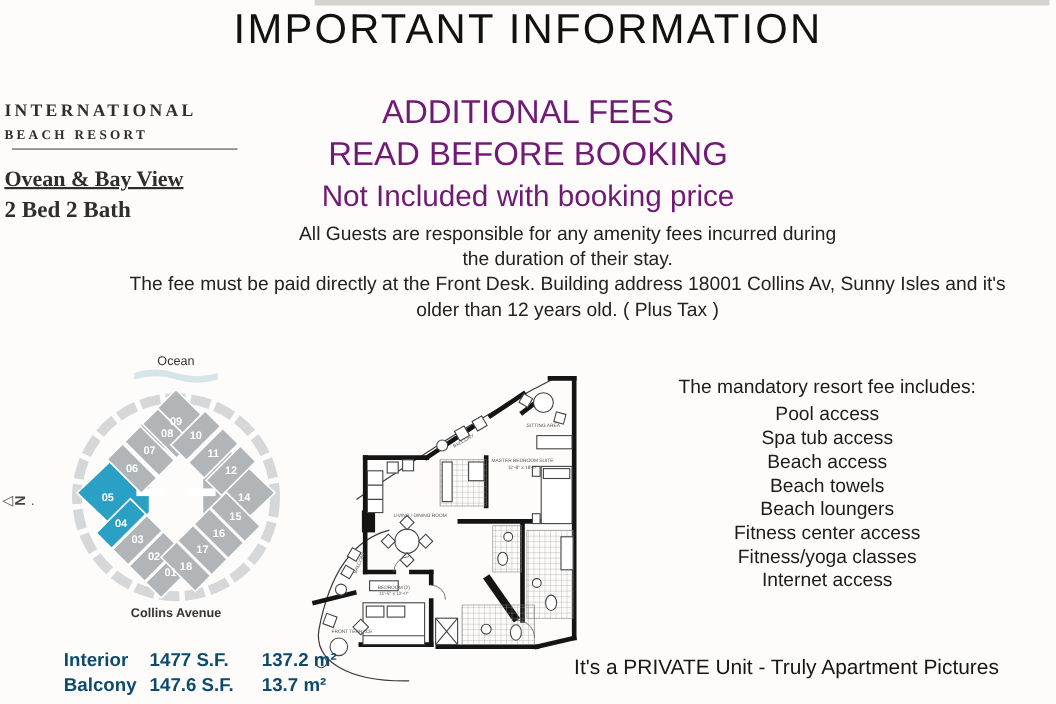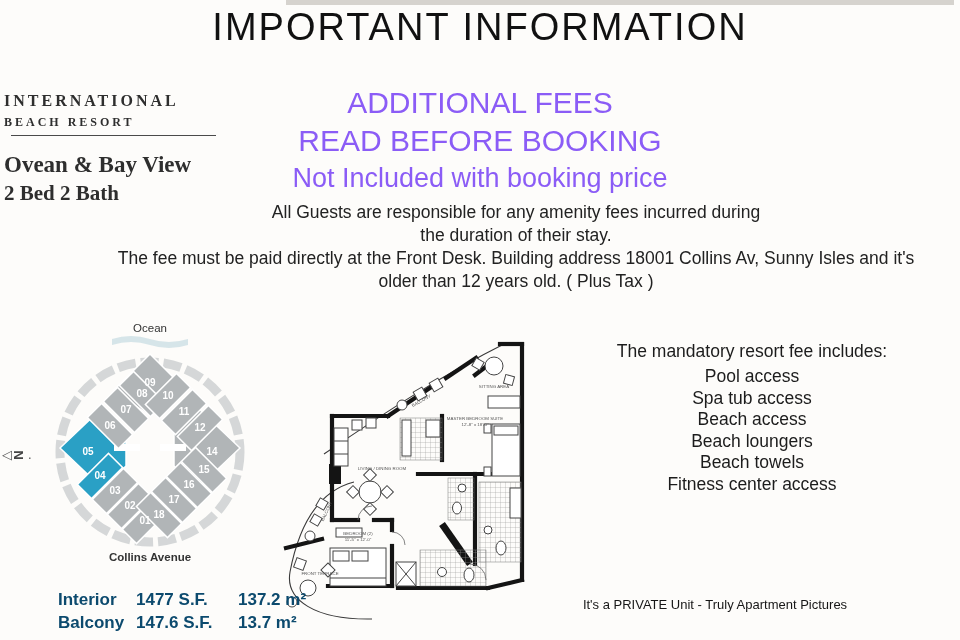--- a/index.html
+++ b/index.html
@@ -8,45 +8,45 @@
   .abs{position:absolute;}
   
   .top-strip{top:0;left:286px;width:668px;height:5px;background:#d6d3ce;}
   
   .main-title{top:6px;left:0;width:960px;text-align:center;font-size:38px;letter-spacing:2px;color:#111;}
   
   .logo{top:92px;left:4px;width:218px;text-align:left;font-family:"Liberation Serif",serif;color:#2e2e2e;}
   .logo-l1{font-size:16px;letter-spacing:3px;font-weight:600;}
   .logo-l2{font-size:12px;letter-spacing:3px;font-weight:700;margin-top:5px;}
   .logo-rule{height:0;border-bottom:1.5px solid #4a4a4a;width:205px;margin:5px auto 6px auto;}
-  .logo-l3{font-size:23px;font-weight:700;margin-top:16px;}
+  .logo-l3{font-size:20px;font-weight:700;margin-top:16px;text-decoration:underline;}
   .logo-l4{font-size:21px;font-weight:700;margin-top:3px;}
   
-  .fees-head{top:84px;left:160px;width:640px;text-align:center;color:#8b5cf6;}
+  .fees-head{top:84px;left:160px;width:640px;text-align:center;color:#701a75;}
   .fees-h1{font-size:30px;line-height:38px;}
   .fees-h2{font-size:30px;line-height:38px;}
   .fees-h3{font-size:27px;line-height:36px;}
   
   .fees-body{top:201px;left:0;width:960px;text-align:center;font-size:17.5px;line-height:23px;color:#222;margin-left:36px;}
   
-  .building{top:318px;left:26px;width:244px;height:248px;}
+  .building{top:318px;left:36px;width:244px;height:248px;}
   .compass{top:447px;left:2px;font-size:13px;color:#555;letter-spacing:1px;}
   .compass .rotN{display:inline-block;transform:rotate(-90deg);font-weight:600;color:#444;}
   
   .floorplan{top:332px;left:270px;width:278px;height:292px;}
   
   .resort{top:341px;left:548px;width:408px;text-align:center;color:#1c1c1c;}
   .resort-head{font-size:17.5px;margin-bottom:4px;}
   .resort ul{list-style:none;margin:0;padding:0;}
   .resort li{font-size:17.5px;line-height:21.6px;}
   
   .dims{top:588px;left:58px;font-size:17px;font-weight:700;color:#0c4a6e;}
   .dims-row{display:grid;grid-template-columns:78px 102px 90px;line-height:23px;}
   
-  .footer-note{top:597px;left:495px;width:440px;text-align:center;font-size:13px;color:#161616;}
+  .footer-note{top:597px;left:495px;width:440px;text-align:center;font-size:19px;color:#161616;}
   svg text{font-family:"Liberation Sans",sans-serif;}
 </style>
 </head>
 <body>
 
 <div class="abs top-strip"></div>
 
 <div class="abs main-title">IMPORTANT INFORMATION</div>
 
 <div class="abs logo">
@@ -299,23 +299,25 @@
   </g>
 </svg>
 </div>
 
 <div class="abs resort">
   <div class="resort-head">The mandatory resort fee includes:</div>
   <ul>
     <li>Pool access</li>
     <li>Spa tub access</li>
     <li>Beach access</li>
+    <li>Beach towels</li>
     <li>Beach loungers</li>
-    <li>Beach towels</li>
     <li>Fitness center access</li>
+    <li>Fitness/yoga classes</li>
+    <li>Internet access</li>
   </ul>
 </div>
 
 <div class="abs dims">
   <div class="dims-row">
     <span>Interior</span>
     <span>1477 S.F.</span>
     <span>137.2 m²</span>
   </div>
   <div class="dims-row">

